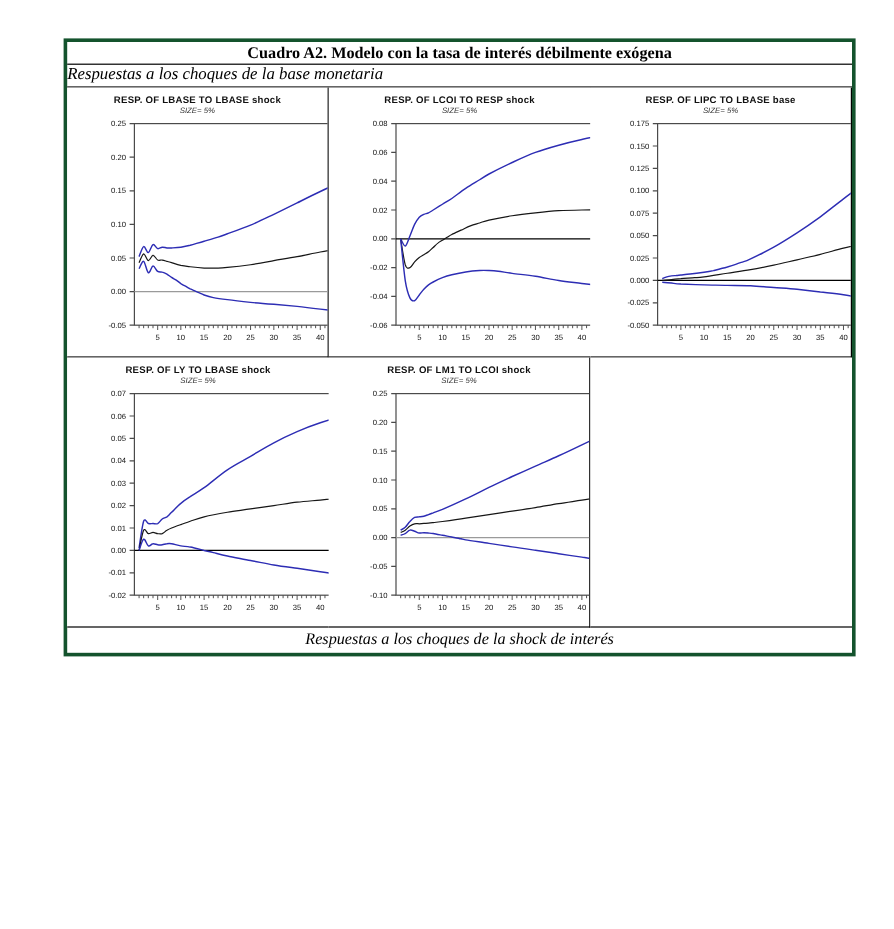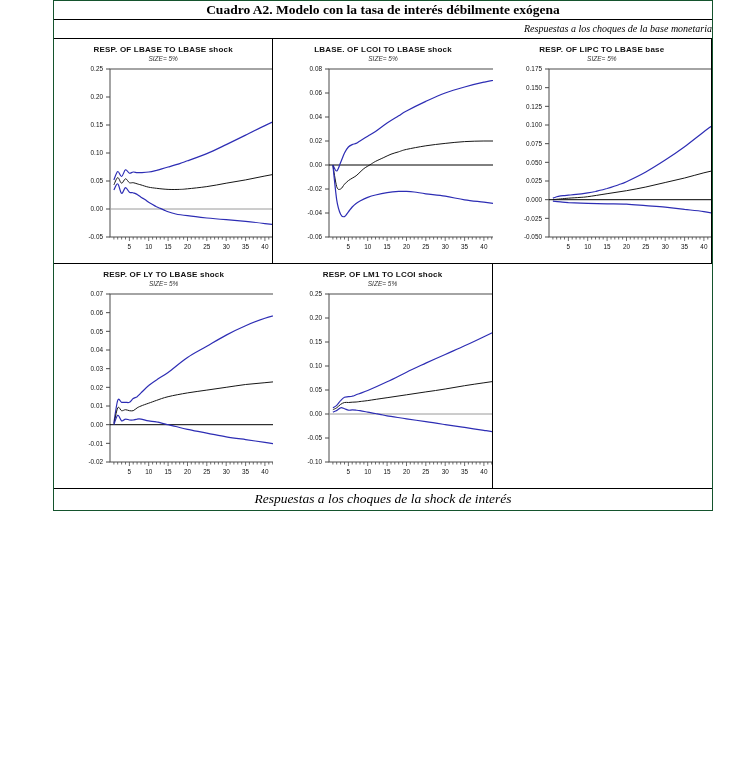--- a/index.html
+++ b/index.html
@@ -1,19 +1,19 @@
 <!DOCTYPE html>
 <html><head>
 <meta charset="utf-8">
 <style>
   html,body{margin:0;padding:0;background:#ffffff;}
   body{width:745px;height:774px;position:relative;font-family:"Liberation Serif",serif;color:#000;}
-  .table{position:absolute;left:53px;top:0;width:660px;border:1px solid #14532d;background:#fff;box-sizing:border-box;}
+  .table{position:absolute;left:53px;top:32px;width:660px;border:3px solid #14532d;background:#fff;box-sizing:border-box;}
   .title-row{height:18px;border-bottom:1px solid #000;text-align:center;font-weight:bold;font-size:13.5px;line-height:17px;}
-  .subtitle-row{height:18px;border-bottom:1px solid #000;text-align:right;font-style:italic;font-size:10px;line-height:17px;}
+  .subtitle-row{height:18px;border-bottom:1px solid #000;text-align:left;font-style:italic;font-size:14px;line-height:17px;}
   .grid{display:grid;grid-template-columns:1fr 1fr 1fr;}
   .cell{height:225px;border-bottom:1px solid #000;box-sizing:border-box;overflow:hidden;background:#fff;}
   .cell.left{border-right:1px solid #000;}
   .chart-title{text-align:center;font-family:"Liberation Sans",sans-serif;font-weight:bold;font-size:8px;line-height:9px;margin-top:6px;color:#111;letter-spacing:.2px;}
   .chart-sub{text-align:center;font-family:"Liberation Sans",sans-serif;font-style:italic;font-size:6.5px;line-height:8px;margin-top:1px;color:#333;}
   svg.chart{display:block;margin:0 auto;}
   .footer-row{height:21px;text-align:center;font-style:italic;font-size:13.5px;line-height:19px;}
 </style>
 </head>
 <body>
@@ -116,21 +116,21 @@
           <text x="269.0" y="186" text-anchor="middle" font-size="6.4" fill="#111111" font-family="Liberation Sans, sans-serif">55</text>
           <text x="288.4" y="186" text-anchor="middle" font-size="6.4" fill="#111111" font-family="Liberation Sans, sans-serif">60</text>
           <line x1="56" y1="146.0" x2="300" y2="146.0" stroke="#9a9a9a" stroke-width="1"></line>
           <path d="M59.87301587301587,116.88000000000001 C60.5,115.5 62.5,109.0 63.7,108.5 C65.0,107.9 66.3,113.8 67.6,113.5 C68.9,113.2 70.2,107.4 71.5,106.8 C72.8,106.2 74.1,109.8 75.4,110.2 C76.7,110.5 77.9,109.1 79.2,109.0 C80.5,108.9 81.8,109.5 83.1,109.6 C84.4,109.7 85.0,109.7 87.0,109.6 C88.9,109.5 92.1,109.4 94.7,109.0 C97.3,108.7 99.2,108.2 102.5,107.4 C105.7,106.5 110.2,105.1 114.1,104.0 C118.0,102.9 122.5,101.7 125.7,100.6 C128.9,99.6 128.9,99.5 133.5,97.8 C138.0,96.2 146.4,93.3 152.8,90.6 C159.3,87.9 165.7,84.7 172.2,81.6 C178.6,78.5 185.1,75.3 191.6,72.1 C198.0,68.9 204.5,65.6 210.9,62.6 C217.4,59.5 223.8,56.5 230.3,53.6 C236.7,50.7 243.2,47.8 249.7,45.2 C256.1,42.6 262.6,40.3 269.0,37.9 C275.5,35.6 285.2,32.3 288.4,31.2" fill="none" stroke="#2d2db4" stroke-width="1.2"></path>
           <path d="M59.87301587301587,121.92000000000002 C60.5,120.7 62.5,114.9 63.7,114.6 C65.0,114.4 66.3,120.1 67.6,120.2 C68.9,120.4 70.2,115.9 71.5,115.8 C72.8,115.7 74.1,119.0 75.4,119.7 C76.7,120.3 77.9,119.5 79.2,119.7 C80.5,119.9 81.8,120.4 83.1,120.8 C84.4,121.2 85.0,121.4 87.0,121.9 C88.9,122.5 92.1,123.6 94.7,124.2 C97.3,124.7 99.2,124.9 102.5,125.3 C105.7,125.7 110.2,126.2 114.1,126.4 C118.0,126.6 122.5,126.5 125.7,126.4 C128.9,126.3 128.9,126.3 133.5,125.8 C138.0,125.4 146.4,124.5 152.8,123.6 C159.3,122.7 165.7,121.4 172.2,120.2 C178.6,119.1 185.1,118.1 191.6,116.9 C198.0,115.7 204.5,114.2 210.9,113.0 C217.4,111.7 223.8,110.6 230.3,109.6 C236.7,108.6 243.2,107.7 249.7,106.8 C256.1,105.9 262.6,104.9 269.0,104.0 C275.5,103.1 285.2,101.7 288.4,101.2" fill="none" stroke="#161616" stroke-width="1"></path>
           <path d="M59.87301587301587,126.96 C60.5,125.9 62.5,120.2 63.7,120.8 C65.0,121.4 66.3,129.7 67.6,130.3 C68.9,131.0 70.2,124.9 71.5,124.7 C72.8,124.5 74.1,128.4 75.4,129.2 C76.7,130.0 77.9,129.4 79.2,129.8 C80.5,130.1 81.8,130.7 83.1,131.4 C84.4,132.2 85.7,133.4 87.0,134.2 C88.3,135.1 89.6,135.6 90.9,136.5 C92.1,137.3 93.4,138.4 94.7,139.3 C96.0,140.1 97.3,140.8 98.6,141.5 C99.9,142.3 101.2,143.1 102.5,143.8 C103.8,144.4 105.1,144.9 106.3,145.4 C107.6,146.0 108.9,146.6 110.2,147.1 C111.5,147.7 112.2,148.1 114.1,148.8 C116.0,149.5 118.6,150.4 121.8,151.0 C125.1,151.7 128.3,152.1 133.5,152.7 C138.6,153.4 146.4,154.3 152.8,155.0 C159.3,155.6 165.7,156.1 172.2,156.6 C178.6,157.2 185.1,157.7 191.6,158.3 C198.0,159.0 204.5,159.8 210.9,160.6 C217.4,161.3 223.8,162.1 230.3,162.8 C236.7,163.5 243.2,164.2 249.7,165.0 C256.1,165.9 262.6,166.8 269.0,167.8 C275.5,168.9 285.2,170.6 288.4,171.2" fill="none" stroke="#2d2db4" stroke-width="1.2"></path>
         </svg>
     </div>
 
     <div class="cell">
-      <div class="chart-title">LBASE. OF LCOI TO LBASE shock</div>
+      <div class="chart-title">RESP. OF LCOI TO RESP shock</div>
       <div class="chart-sub">SIZE= 5%</div>
       <svg class="chart" width="320" height="198" viewBox="0 0 320 198">
           <rect x="56" y="6" width="244" height="168" fill="none" stroke="#4a4a4a" stroke-width="1"></rect>
           <line x1="52" y1="6" x2="56" y2="6" stroke="#4a4a4a" stroke-width="1"></line>
           <text x="49" y="8.2" text-anchor="end" font-size="6.4" fill="#111111" font-family="Liberation Sans, sans-serif">0.08</text>
           <line x1="52" y1="30.000000000000004" x2="56" y2="30.000000000000004" stroke="#4a4a4a" stroke-width="1"></line>
           <text x="49" y="32.2" text-anchor="end" font-size="6.4" fill="#111111" font-family="Liberation Sans, sans-serif">0.06</text>
           <line x1="52" y1="54" x2="56" y2="54" stroke="#4a4a4a" stroke-width="1"></line>
           <text x="49" y="56.2" text-anchor="end" font-size="6.4" fill="#111111" font-family="Liberation Sans, sans-serif">0.04</text>
           <line x1="52" y1="77.99999999999999" x2="56" y2="77.99999999999999" stroke="#4a4a4a" stroke-width="1"></line>

